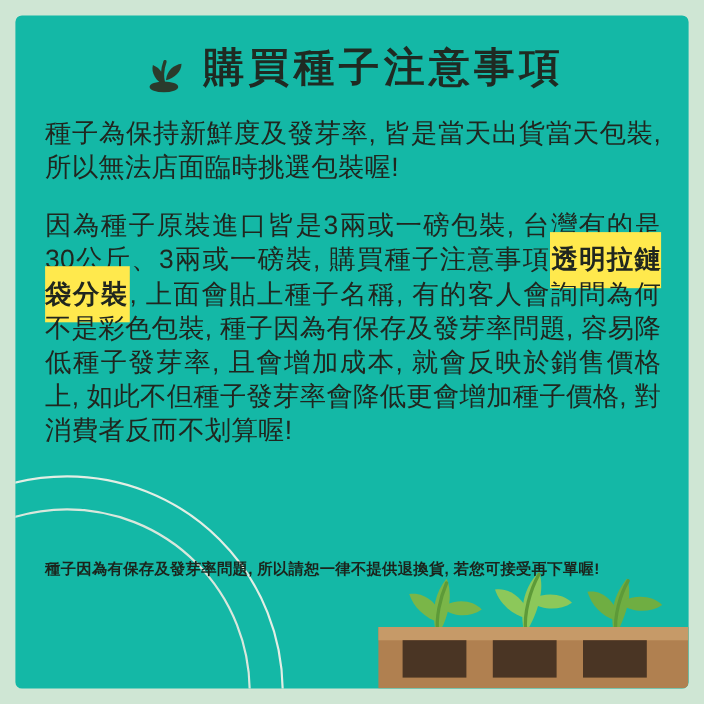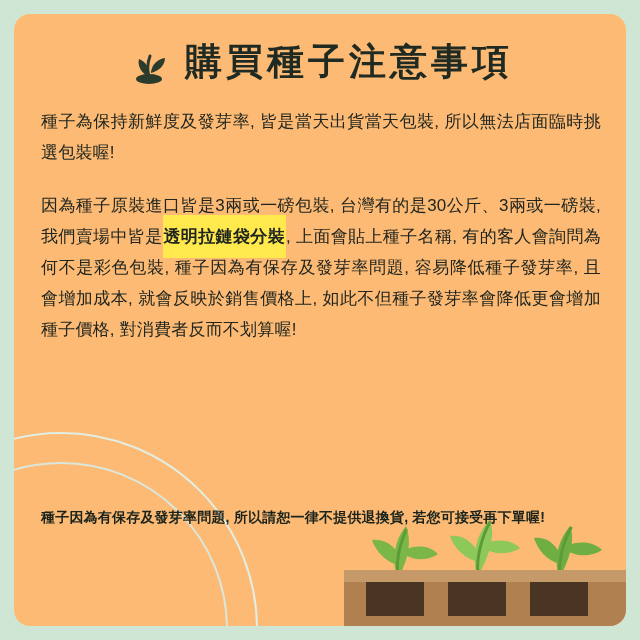--- a/index.html
+++ b/index.html
@@ -12,22 +12,22 @@
     background: #cfe6d4;
     font-family: "Liberation Sans", sans-serif;
     overflow: hidden;
   }
   .card {
     position: absolute;
     left: 14px;
     top: 14px;
     width: 612px;
     height: 612px;
-    background: #fdba74;
-    border-radius: 16px;
+    background: #14b8a6;
+    border-radius: 6px;
     overflow: hidden;
   }
   
   .arc {
     position: absolute;
     left: -120px;
     bottom: -170px;
     width: 330px;
     height: 330px;
     border: 2px solid #d9e7dc;
@@ -67,21 +67,21 @@
     line-height: 1;
     white-space: nowrap;
   }
 
   .body-text {
     position: absolute;
     left: 27px;
     top: 92px;
     width: 560px;
     color: #20261f;
-    font-size: 17px;
+    font-size: 24px;
     line-height: 31px;
     letter-spacing: 0.2px;
     text-align: justify;
   }
   .para {
     margin: 0 0 4px 0;
   }
   .para.gap {
     margin-top: 22px;
   }
@@ -133,21 +133,21 @@
         <path d="M24 34 C25 26, 31 21, 38 20 C38 27, 32 33, 24 35 Z" fill="#2b3b2c"></path>
         <path d="M22 41 C20 33, 20 26, 23 18" stroke="#2b3b2c" stroke-width="3" fill="none" stroke-linecap="round"></path>
         <ellipse cx="22" cy="41" rx="13" ry="5" fill="#2b3b2c"></ellipse>
       </svg>
     </span>
     <span class="title">購買種子注意事項</span>
   </div>
 
   <div class="body-text">
     <p class="para"><span>種子為保持新鮮度及發芽率, 皆是當天出貨當天包裝, 所以無法店面臨時挑選包裝喔!</span></p>
-    <p class="para gap"><span>因為種子原裝進口皆是3兩或一磅包裝, 台灣有的是30公斤、3兩或一磅裝, 我們賣場中皆是</span><span class="hl">透明拉鏈袋分裝</span><span>, 上面會貼上種子名稱, 有的客人會詢問為何不是彩色包裝, 種子因為有保存及發芽率問題, 容易降低種子發芽率, 且會增加成本, 就會反映於銷售價格上, 如此不但種子發芽率會降低更會增加種子價格, 對消費者反而不划算喔!</span></p>
+    <p class="para gap"><span>因為種子原裝進口皆是3兩或一磅包裝, 台灣有的是30公斤、3兩或一磅裝, 購買種子注意事項</span><span class="hl">透明拉鏈袋分裝</span><span>, 上面會貼上種子名稱, 有的客人會詢問為何不是彩色包裝, 種子因為有保存及發芽率問題, 容易降低種子發芽率, 且會增加成本, 就會反映於銷售價格上, 如此不但種子發芽率會降低更會增加種子價格, 對消費者反而不划算喔!</span></p>
   </div>
 
   <div class="footer-note">種子因為有保存及發芽率問題, 所以請恕一律不提供退換貨, 若您可接受再下單喔!</div>
 
   <div class="plants">
     <svg viewBox="0 0 300 180" width="300" height="180">
 
       <g fill="#7ab648">
         <path d="M70 128 C66 108, 70 92, 80 80 C86 94, 82 114, 74 128 Z"></path>
         <path d="M74 120 C60 116, 50 106, 46 94 C60 92, 72 102, 78 118 Z"></path>

